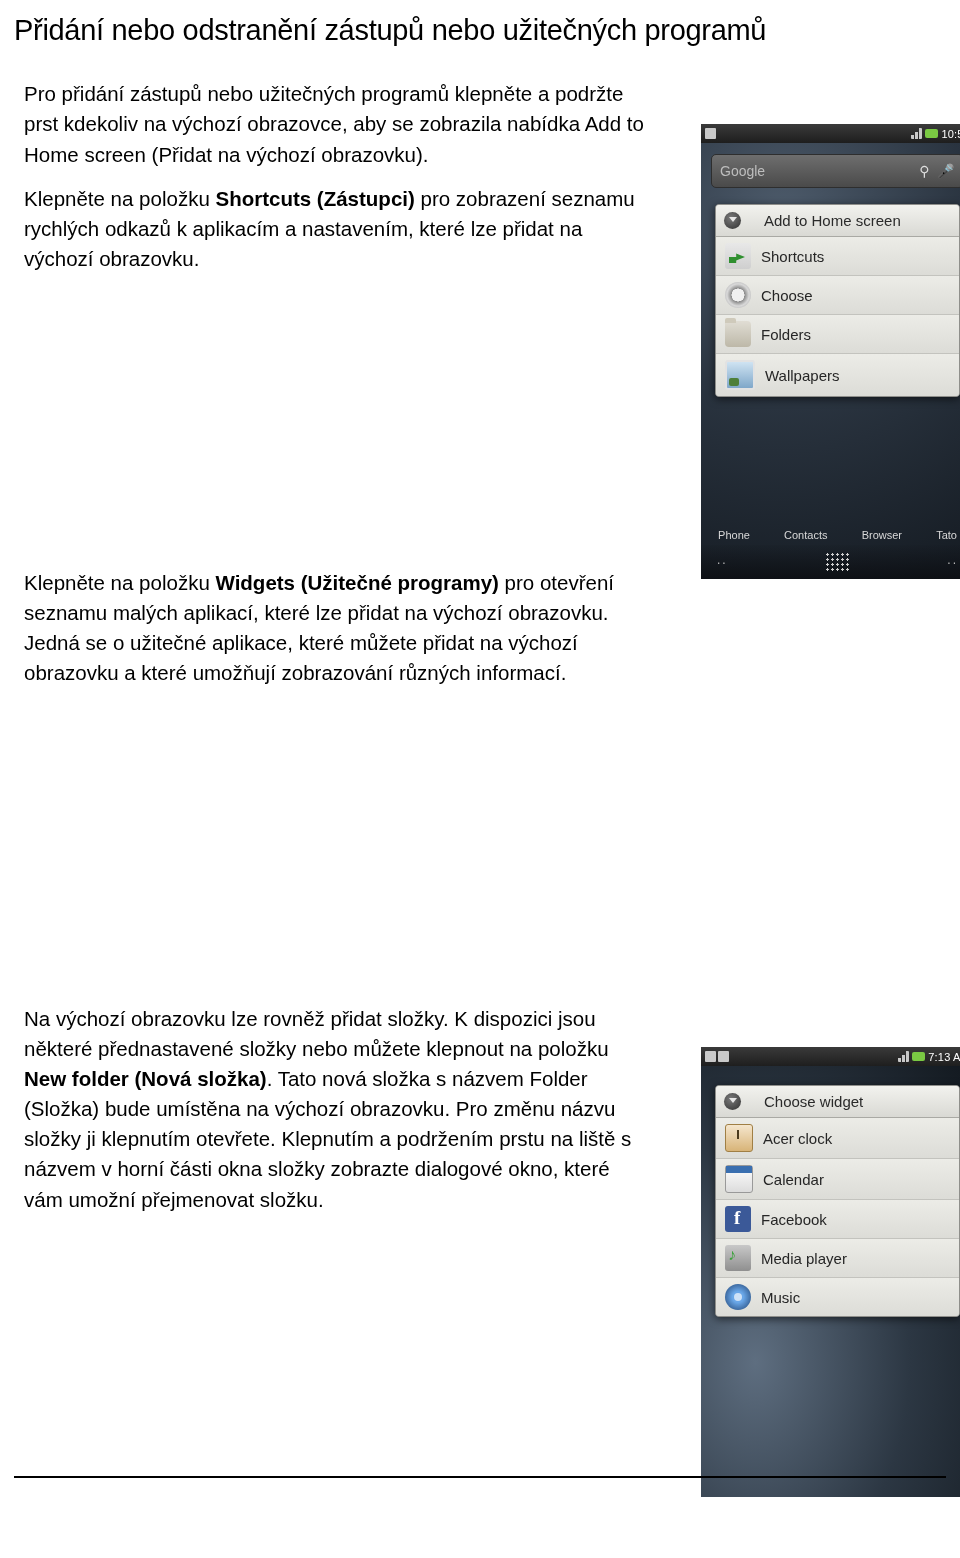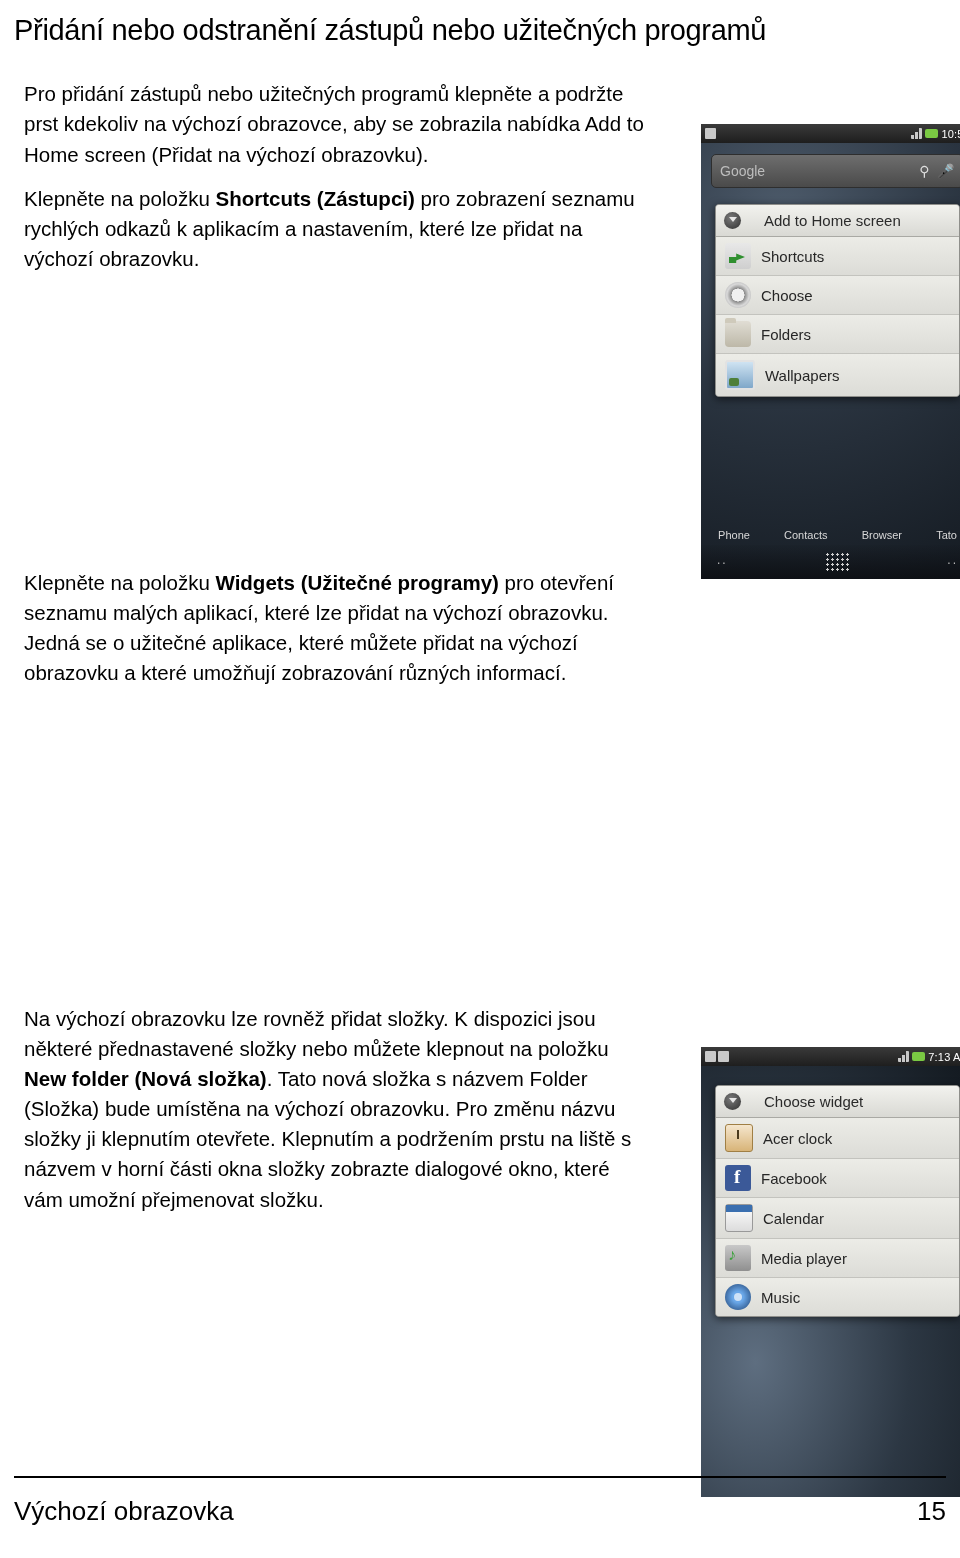--- a/index.html
+++ b/index.html
@@ -336,26 +336,26 @@
       <div class="dialog" style="top:38px;">
         <div class="dlg-header">
           <span class="hdr-ico"></span>
           <span>Choose widget</span>
         </div>
         <div class="dlg-row">
           <span class="rowicon ic-clock-acer"></span>
           <span>Acer clock</span>
         </div>
         <div class="dlg-row">
+          <span class="rowicon ic-calendar"></span>
+          <span>Calendar</span>
+        </div>
+        <div class="dlg-row">
           <span class="rowicon ic-facebook"></span>
           <span>Facebook</span>
-        </div>
-        <div class="dlg-row">
-          <span class="rowicon ic-calendar"></span>
-          <span>Calendar</span>
         </div>
         <div class="dlg-row">
           <span class="rowicon ic-media"></span>
           <span>Media player</span>
         </div>
         <div class="dlg-row">
           <span class="rowicon ic-music"></span>
           <span>Music</span>
         </div>
       </div>
@@ -367,19 +367,15 @@
     <div class="text body-text">
       <p>
         <span>Na výchozí obrazovku lze rovněž přidat složky. K dispozici jsou některé přednastavené složky nebo můžete klepnout na položku </span><b>New folder (Nová složka)</b><span>. Tato nová složka s názvem Folder (Složka) bude umístěna na výchozí obrazovku. Pro změnu názvu složky ji klepnutím otevřete. Klepnutím a podržením prstu na liště s názvem v horní části okna složky zobrazte dialogové okno, které vám umožní přejmenovat složku.</span>
       </p>
     </div>
 
   </div>
 
   <div class="footer">
     <div class="footer-rule"></div>
-    <div class="footer-row">
-      <span>Výchozí obrazovka</span>
-      <span class="footer-page">15</span>
-    </div>
   </div>
 
 </div>
 
 </body></html>

